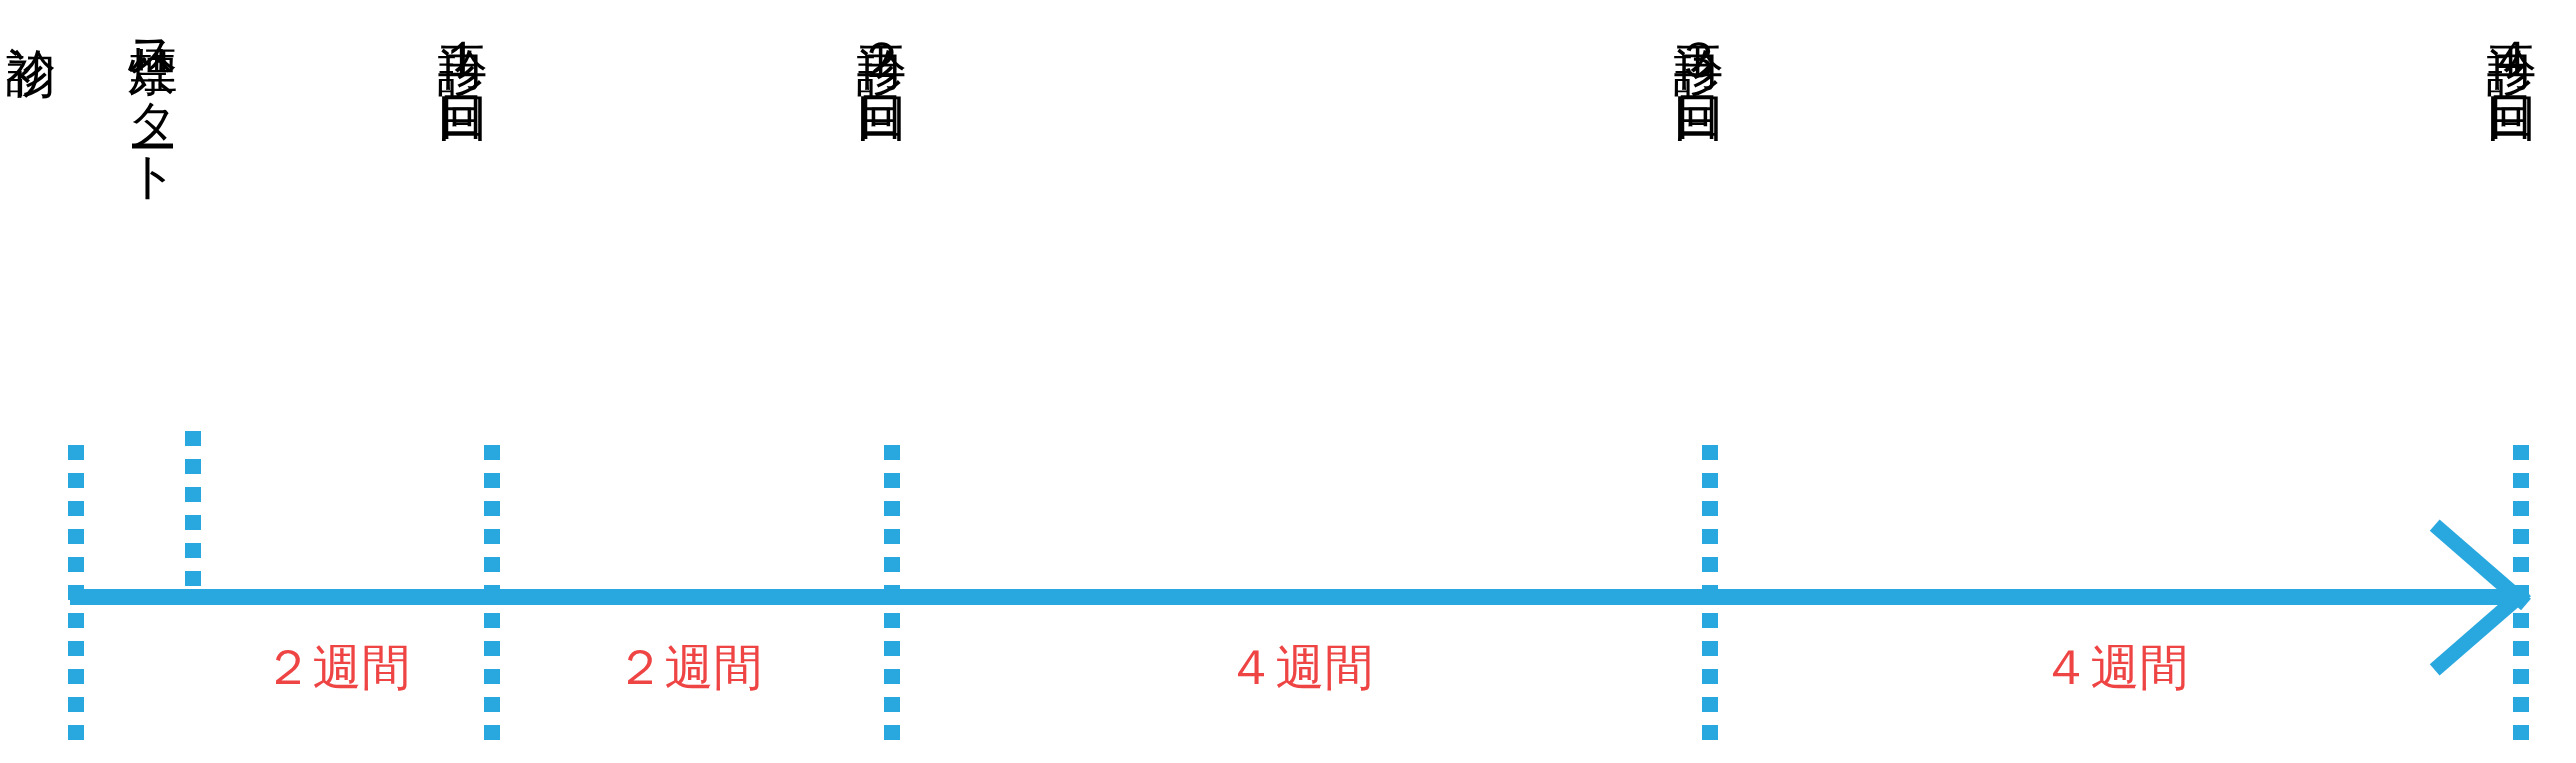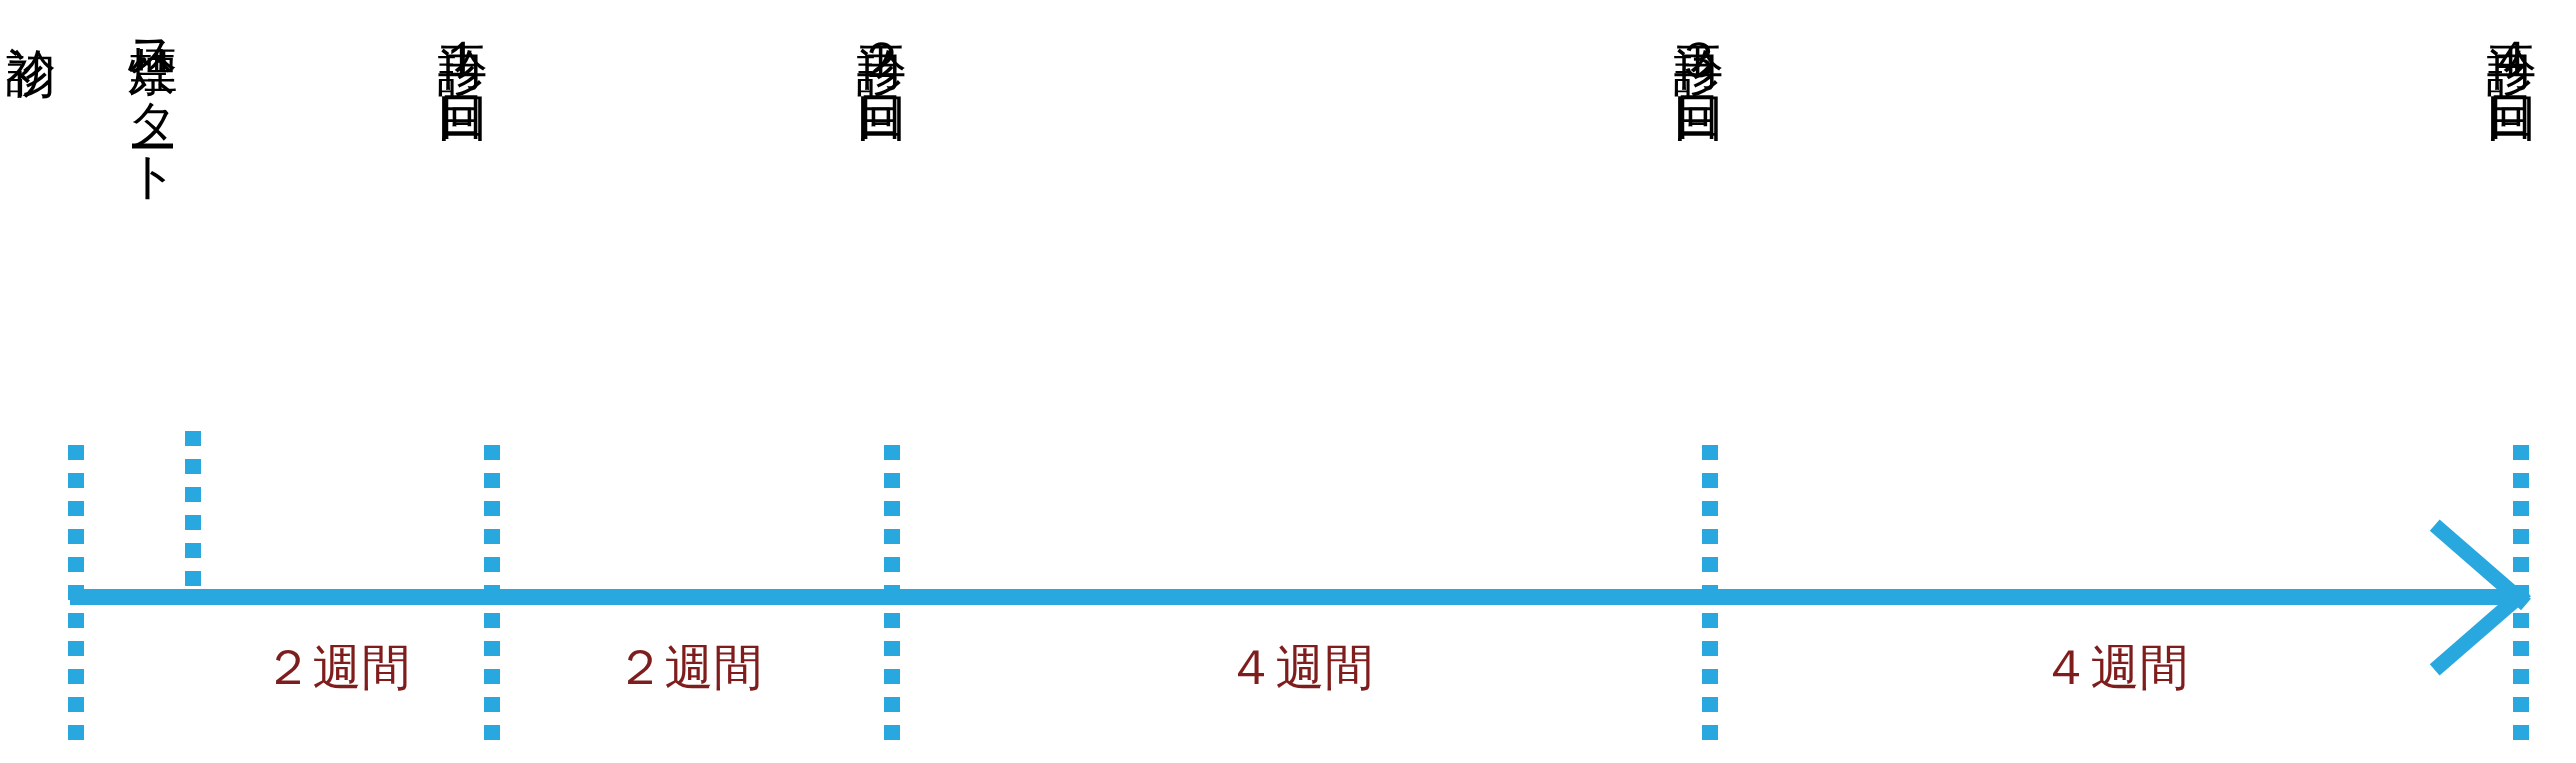--- a/index.html
+++ b/index.html
@@ -63,21 +63,21 @@
     white-space: nowrap;
     top: 6.7px;
   }
 
   
   .interval-label {
     position: absolute;
     font-family: "DejaVu Sans", "Liberation Sans", sans-serif;
     font-size: 49px;
     line-height: 1;
-    color: #7f1d1d;
+    color: #ef4444;
     white-space: nowrap;
     text-align: center;
     top: 643px;
   }
 </style>
 </head>
 <body>
 
 <div id="timeline-canvas">
 

